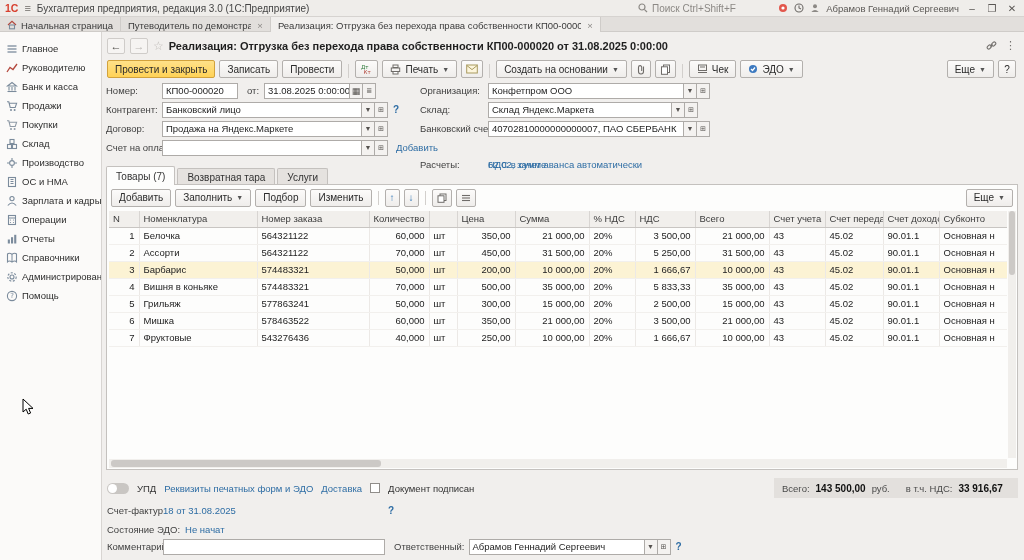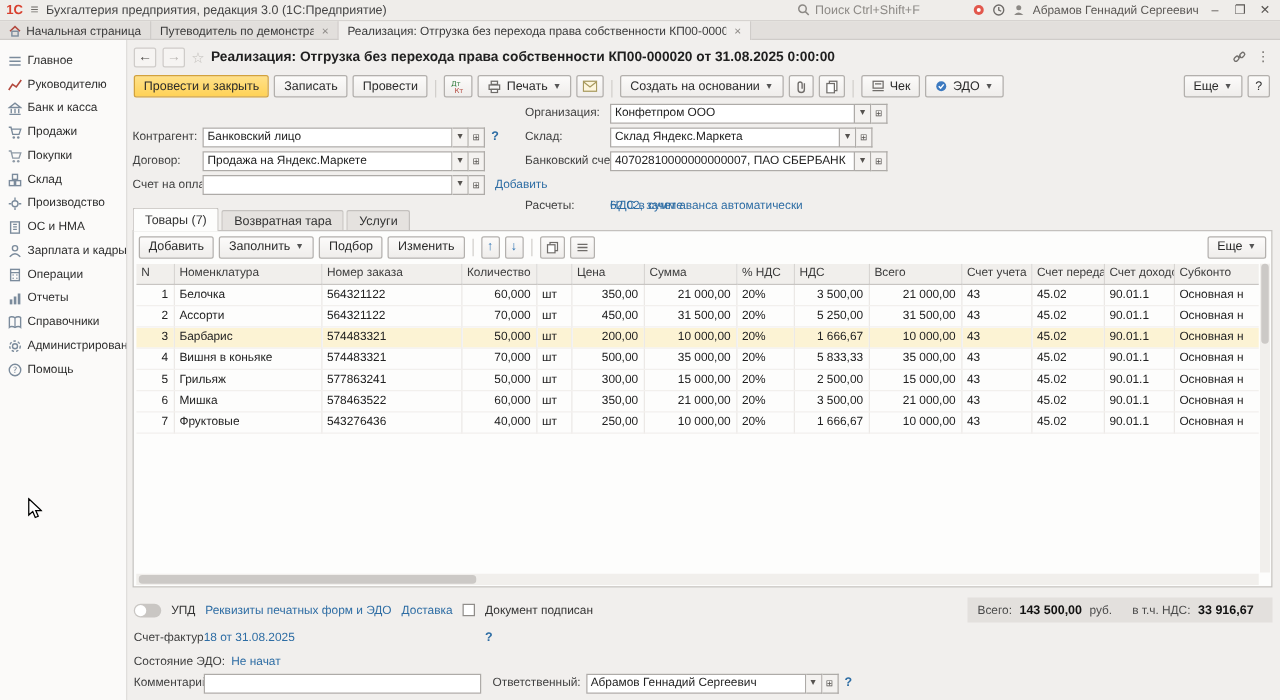--- a/index.html
+++ b/index.html
@@ -346,20 +346,28 @@
     <span class="toolbar-right">
       <span class="btn">
           <span>Еще</span>
           <span class="dd">▼</span>
         </span>
       <span class="btn qbtn">?</span>
     </span>
   </div>
 
   <div class="fields">
+    <div class="f-row" style="top:0; left:0;">
+      <span class="f-lbl w56">Номер:</span>
+      <span class="inp" style="width:76px">КП00-000020</span>
+      <span class="f-lbl" style="margin:0 5px 0 9px">от:</span>
+      <span class="inp" style="width:86px">31.08.2025 0:00:00</span>
+      <span class="cmb-b cal">▦</span>
+      <span class="cmb-b">≣</span>
+    </div>
     <div class="f-row" style="top:19px; left:0;">
       <span class="f-lbl w56">Контрагент:</span>
       <span class="inp" style="width:200px">Банковский лицо</span>
       <span class="cmb-b">▼</span>
       <span class="cmb-b">⊞</span>
       <span class="q">?</span>
     </div>
     <div class="f-row" style="top:38px; left:0;">
       <span class="f-lbl w56">Договор:</span>
       <span class="inp" style="width:200px">Продажа на Яндекс.Маркете</span>

